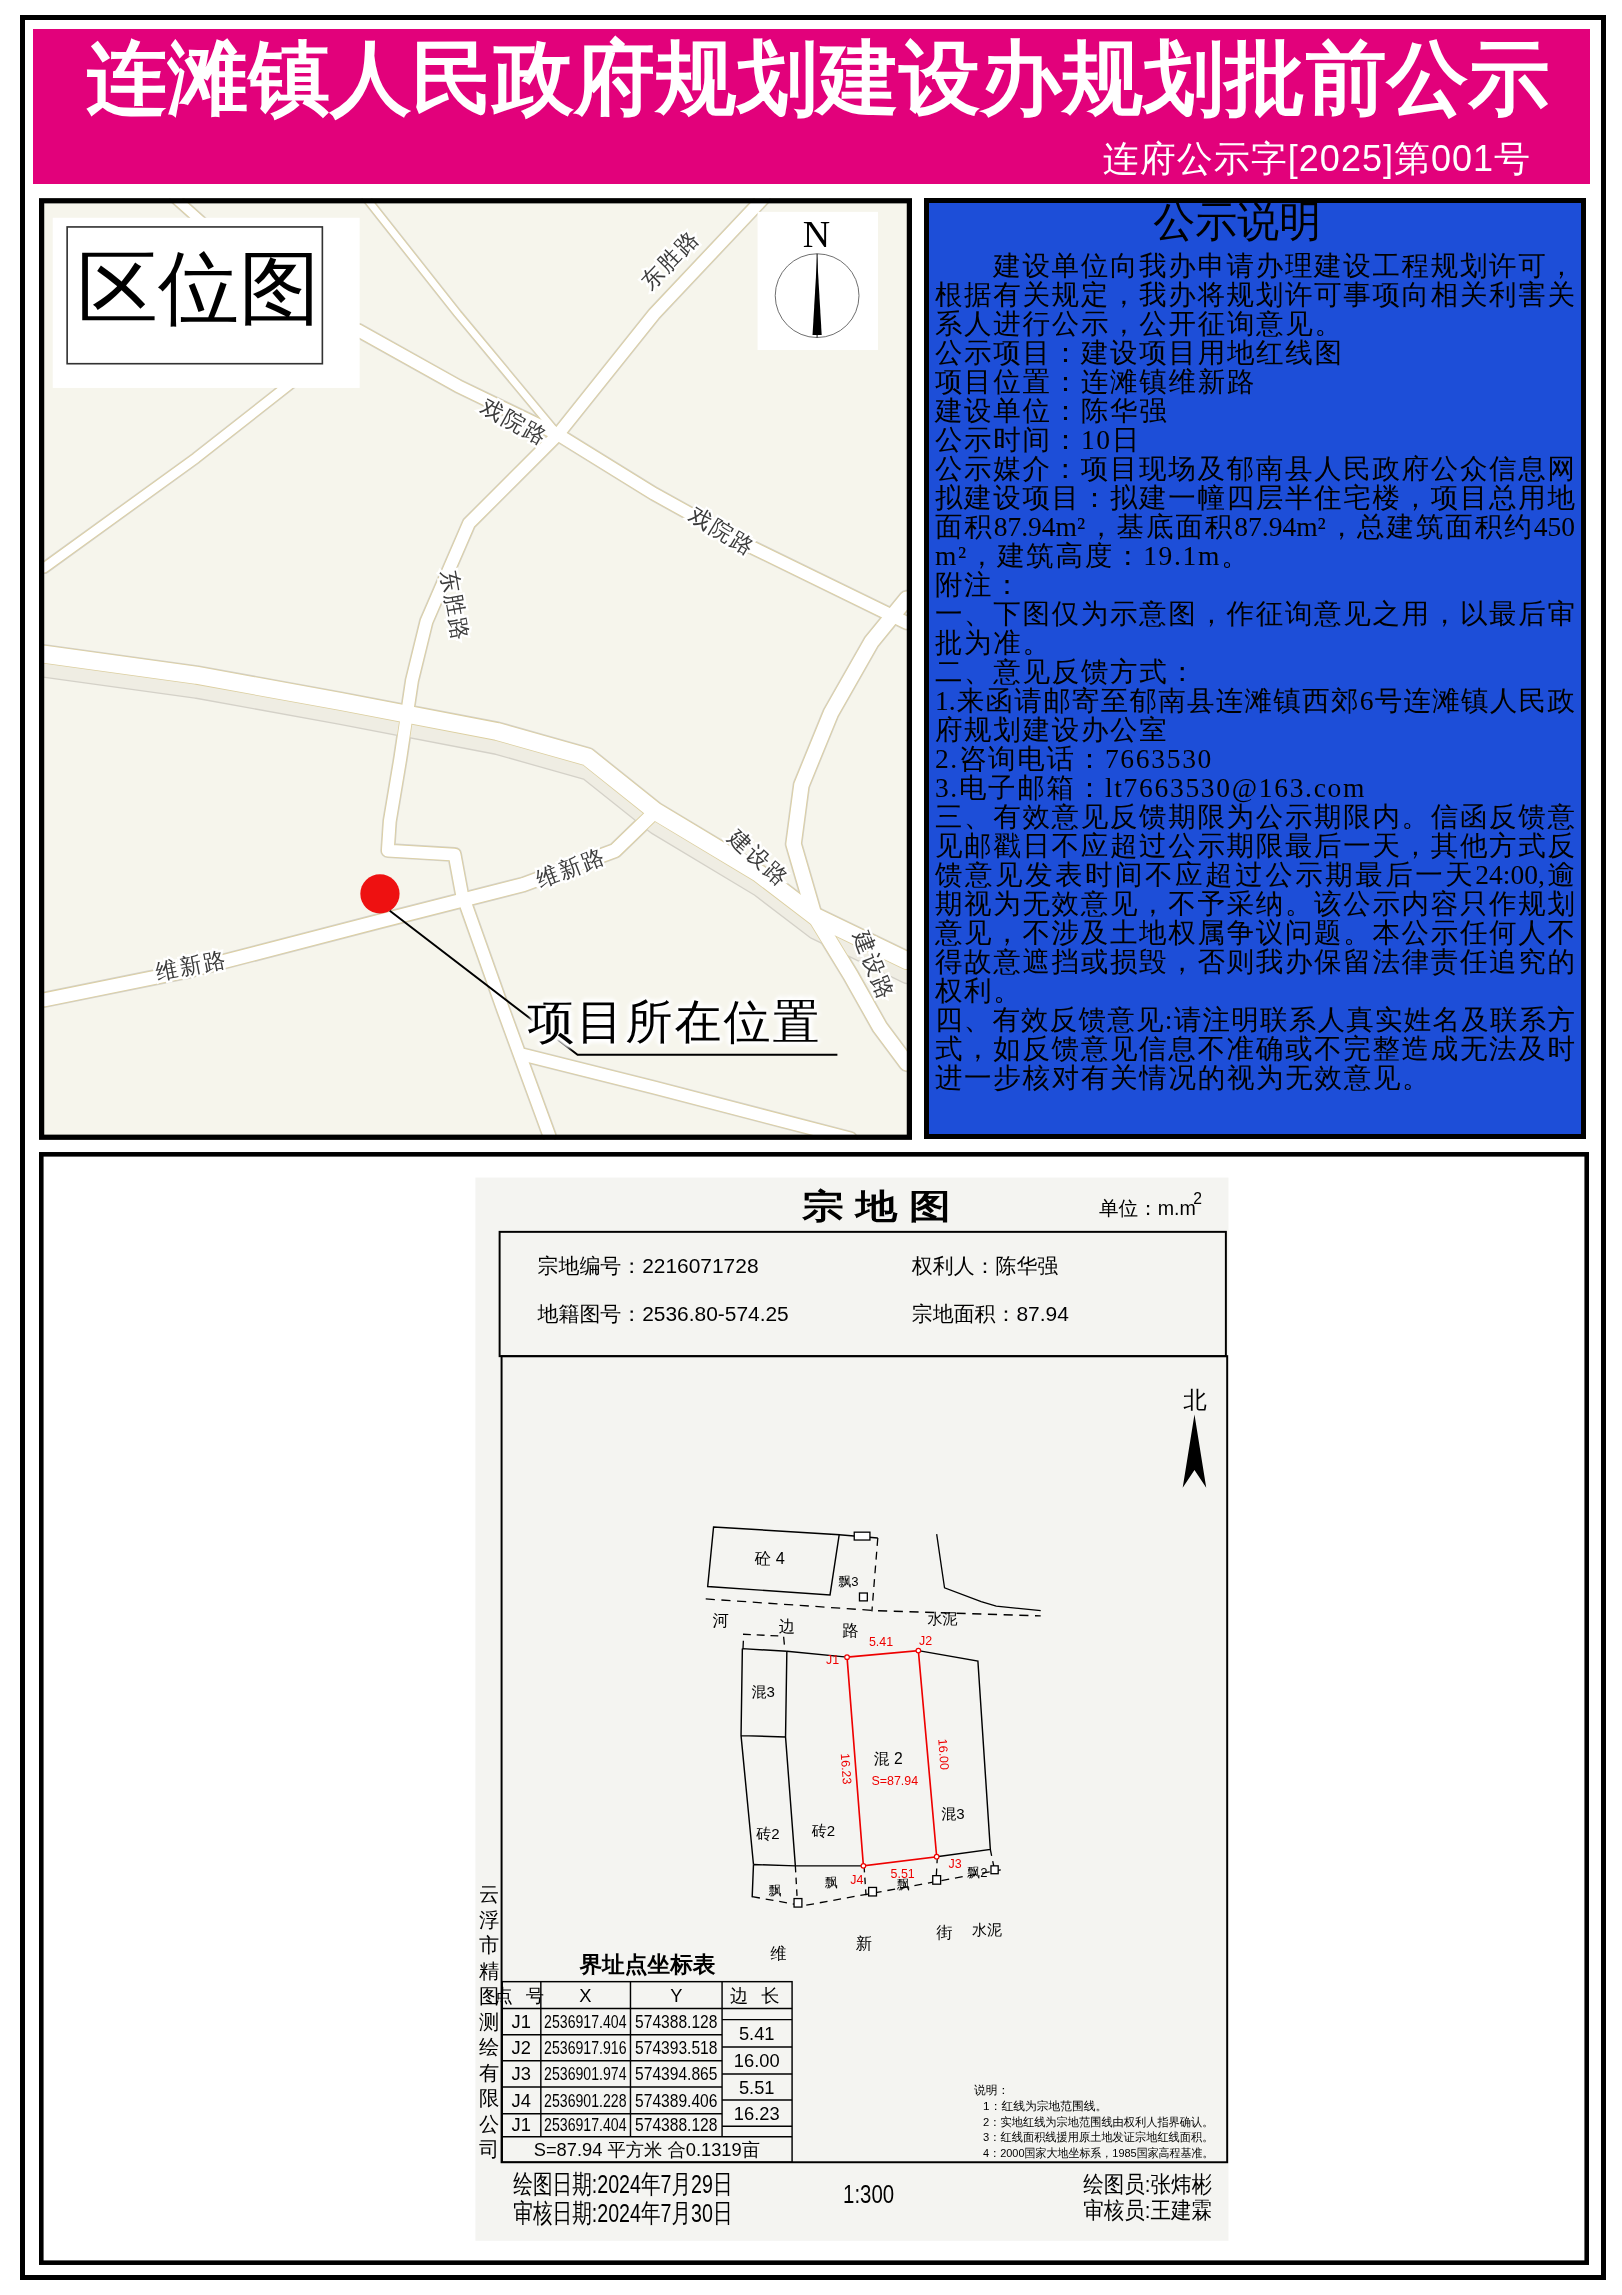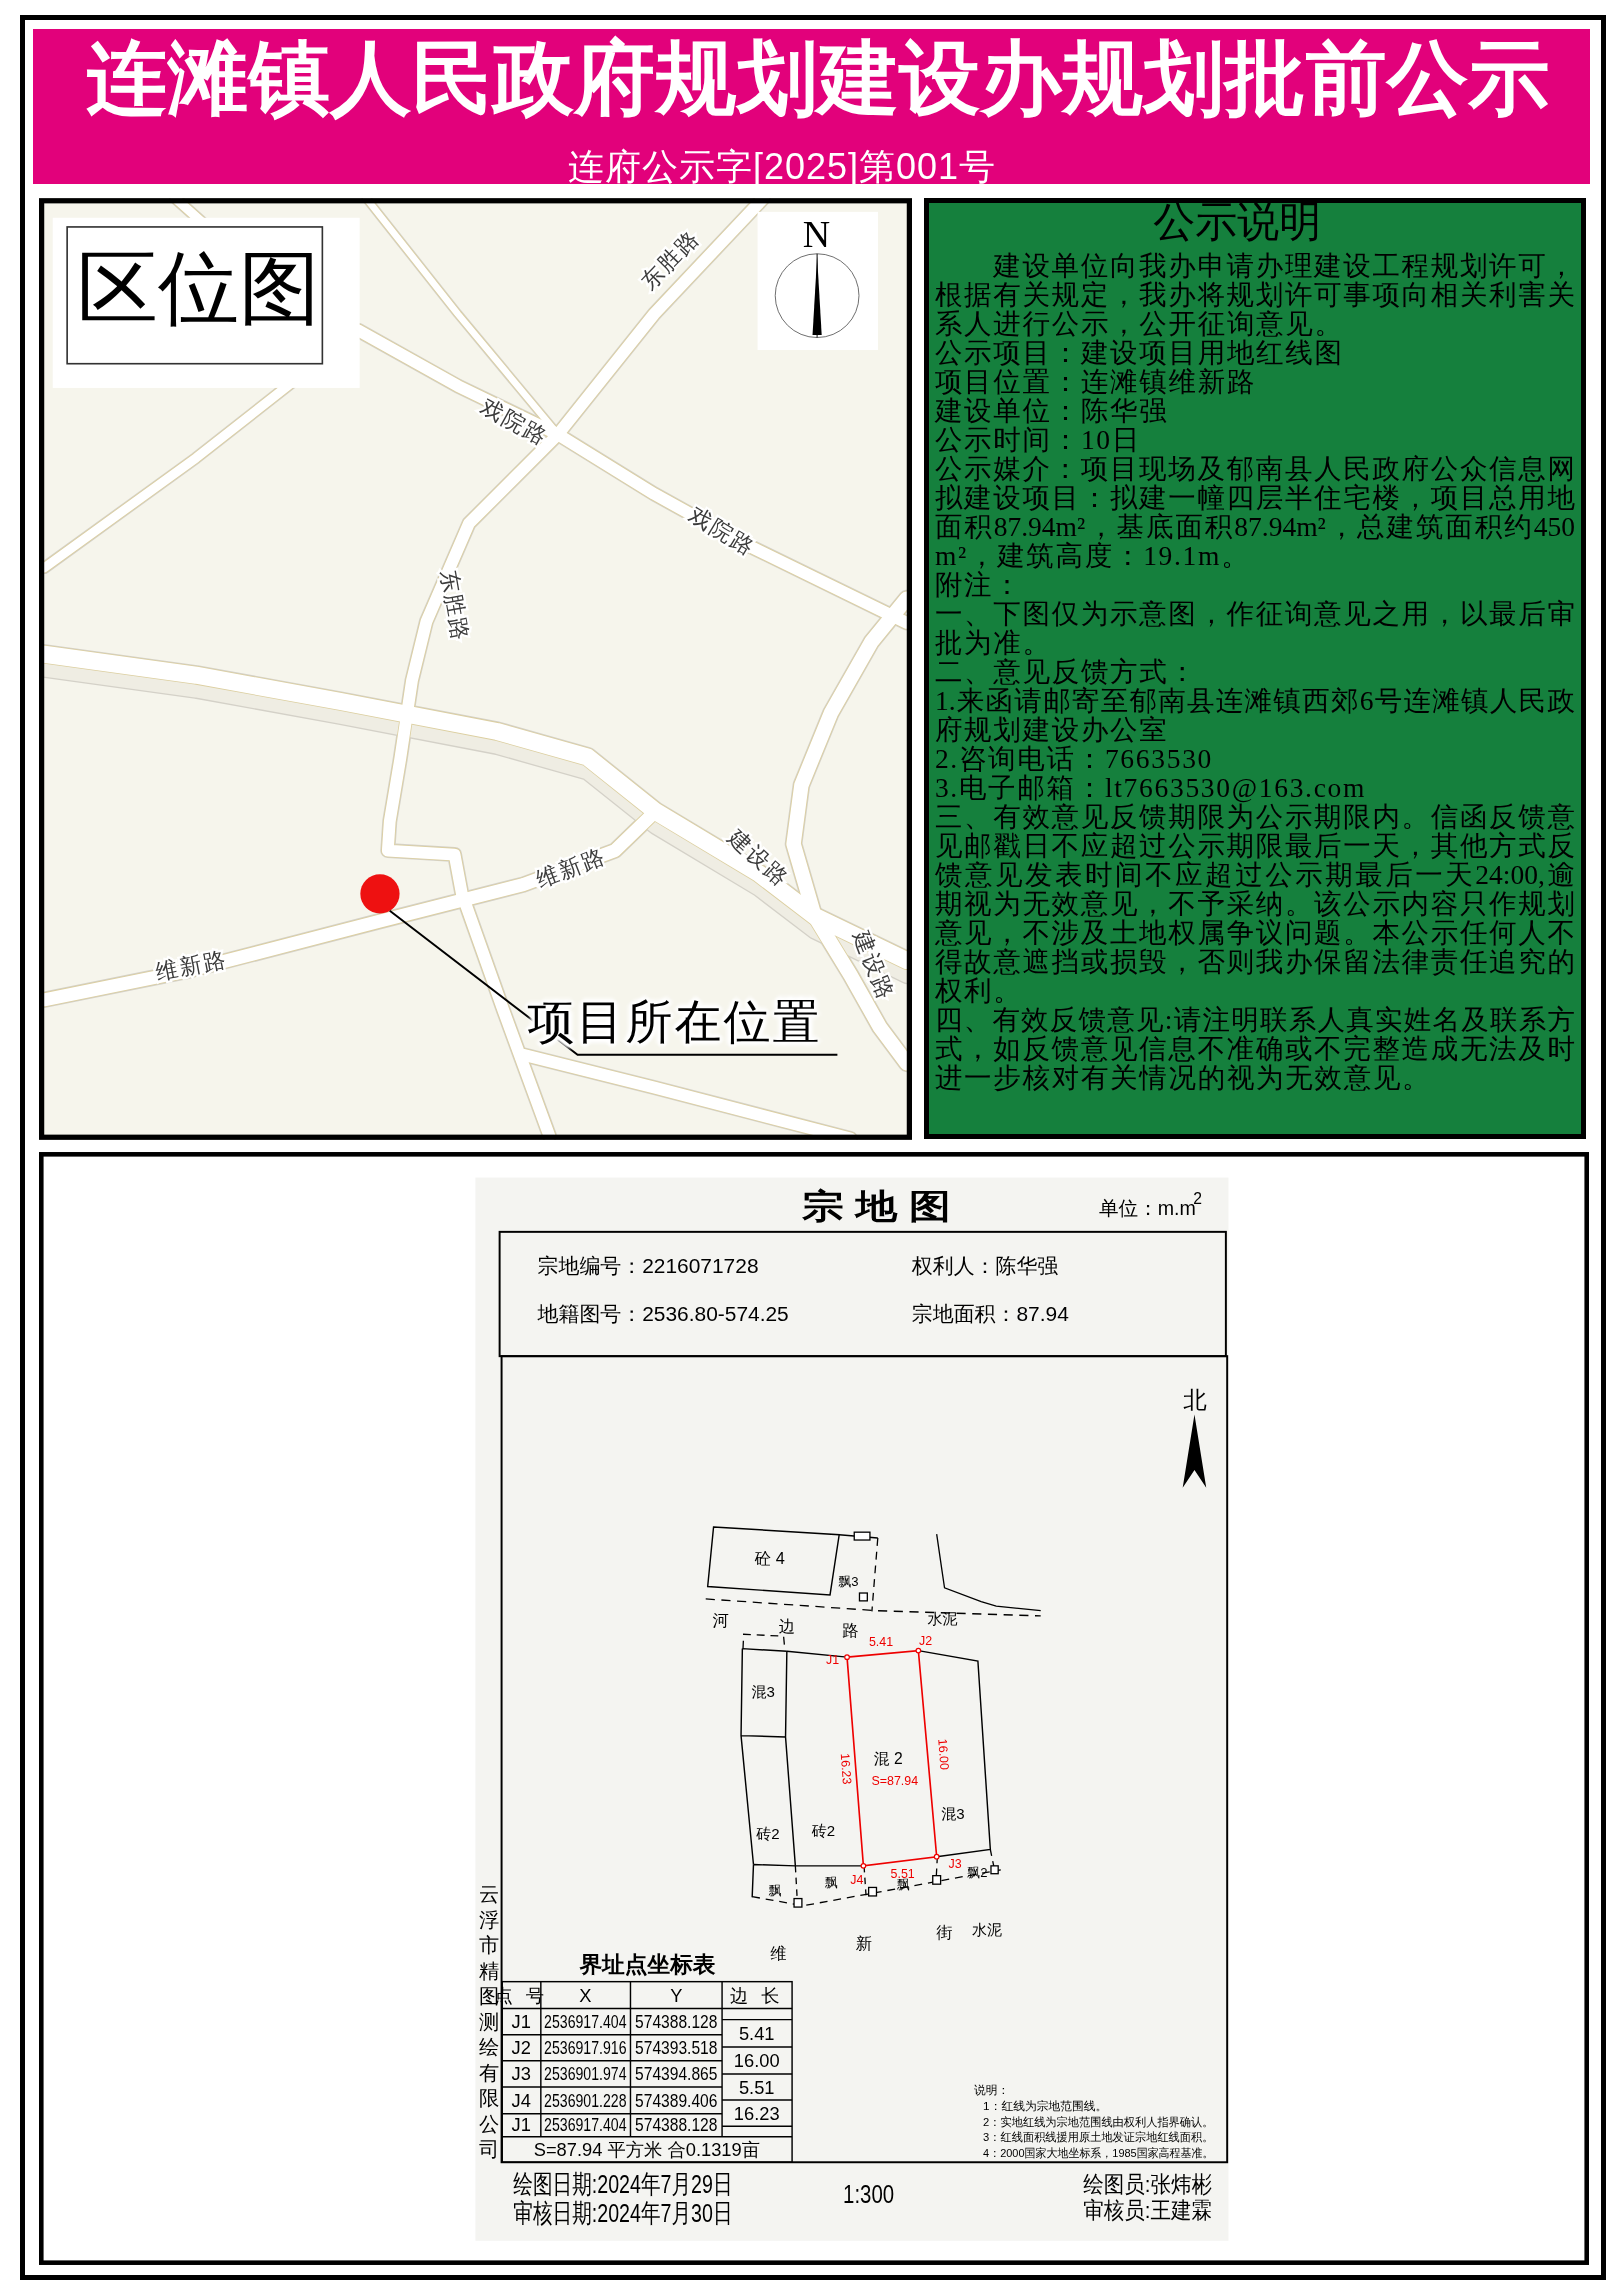--- a/index.html
+++ b/index.html
@@ -4,23 +4,23 @@
 <style>
 html,body{margin:0;padding:0;}
 body{width:1623px;height:2295px;position:relative;background:#ffffff;
   font-family:"Liberation Sans",sans-serif;}
 .serif{font-family:"Liberation Serif",serif;}
 .abs{position:absolute;}
 #frame{left:19.6px;top:15px;width:1576px;height:2255px;border:5.2px solid #000;}
 #band{left:33px;top:29px;width:1557px;height:155px;background:#E2017B;}
 #bandtitle{left:6.5px;top:3px;width:1557px;text-align:center;color:#fff;
   font-size:81px;font-weight:bold;line-height:92px;letter-spacing:0.3px;white-space:nowrap;}
-#bandsub{left:0;top:111px;width:1498px;text-align:center;color:#fff;
-  font-size:36px;line-height:38px;letter-spacing:1px;margin-top:8px;}
-#rpanel{left:924px;top:198px;width:652px;height:931px;border:5.2px solid #000;background:#15803d;}
+#bandsub{left:0;top:111px;width:1498px;text-align:right;color:#fff;
+  font-size:36px;line-height:38px;letter-spacing:1px;}
+#rpanel{left:924px;top:198px;width:652px;height:931px;border:5.2px solid #000;background:#1d4ed8;}
 #rtitle{left:-17.7px;top:-3.9px;width:652px;text-align:center;font-size:42px;line-height:46px;color:#000;}
 #rbody{left:5.9px;top:48px;width:640px;color:#000;}
 #rbody div{font-size:27.5px;line-height:29px;letter-spacing:1.7px;white-space:nowrap;}
 #rbody div.j{white-space:normal;text-align:justify;text-align-last:justify;letter-spacing:0;}
 </style>
 </head>
 <body>
 
 <div class="abs" id="frame"></div>
 

